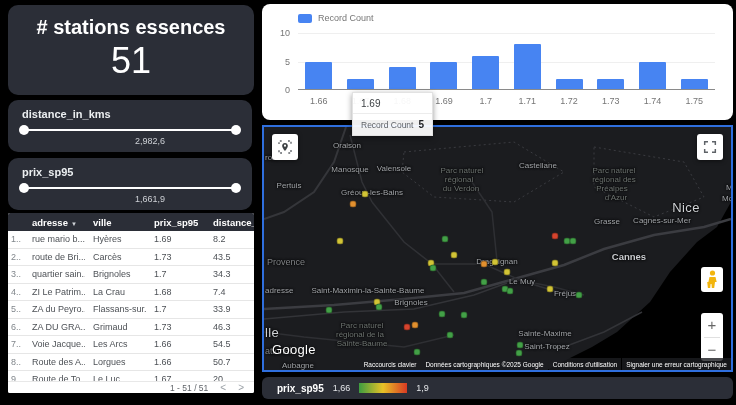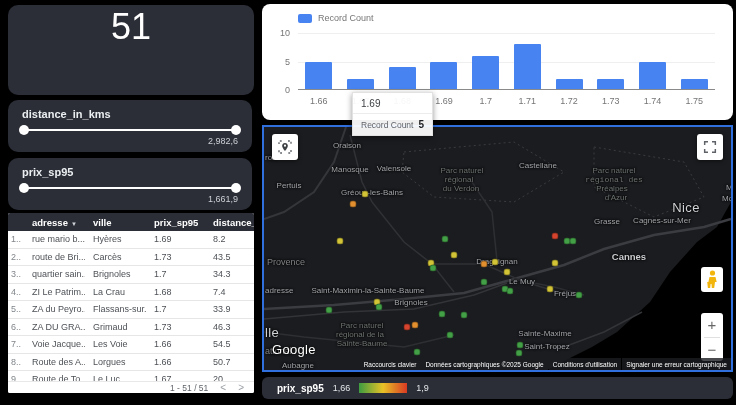--- a/index.html
+++ b/index.html
@@ -14,21 +14,21 @@
   .sc-title { font-size:20px; font-weight:700; margin-top:11px; }
   .sc-value { font-size:36px; font-weight:400; margin-top:1px; }
 
   
   .slider { left:8px; width:244px; height:52px; }
   .slider.s0 { top:100px; } .slider.s1 { top:158px; }
   .sl-label { position:absolute; left:14px; top:8px; font-size:11px; font-weight:700; color:#eceff1; }
   .sl-track { position:absolute; left:16px; right:16px; top:29px; height:2px; background:#fff; }
   .sl-handle { position:absolute; top:-4px; width:10px; height:10px; border-radius:50%; background:#fff; }
   .sl-handle.hl { left:-5px; } .sl-handle.hr { right:-5px; }
-  .sl-vals { position:absolute; left:14px; right:14px; top:36px; display:flex; justify-content:flex-end; font-size:9px; color:#cdd0d5;margin-left:40px; }
+  .sl-vals { position:absolute; left:14px; right:14px; top:36px; display:flex; justify-content:center; font-size:9px; color:#cdd0d5;margin-left:40px; }
 
   
   .tablecard { position:absolute; left:8px; top:213px; width:246px; height:180px; background:#fff; border-radius:2px; overflow:hidden; }
   .thead { position:absolute; top:0; left:0; right:0; height:18px; background:#2b2e37; color:#fff;
            display:grid; grid-template-columns:16px 61px 61px 59px 1fr; align-items:center; font-size:9.5px; font-weight:700; }
   .thead .cell { padding-left:8px; white-space:nowrap; overflow:hidden; }
   .thead .cell.first { padding-left:3px; }
   .sorticon { font-size:6px; color:#cfd2d6; margin-left:3px; }
   .tbody { position:absolute; top:18px; left:0; right:0; bottom:0; overflow:hidden; }
   .trow { display:grid; grid-template-columns:16px 61px 61px 59px 1fr; align-items:center; height:17.5px;
@@ -92,20 +92,21 @@
   .lg-label { font-size:10px; font-weight:700; }
   .lg-val { font-size:9px; color:#e4e6e9; }
   .lg-grad { width:48px; height:10px; }
 </style>
 </head>
 <body>
 
 <div class="page">
 
   <div class="card scorecard">
+    <div class="sc-title"># stations essences</div>
     <div class="sc-value">51</div>
   </div>
 
   <div class="card slider s0">
     <div class="sl-label">distance_in_kms</div>
     <div class="sl-track">
       <div class="sl-handle hl"></div>
       <div class="sl-handle hr"></div>
     </div>
     <div class="sl-vals">
@@ -175,21 +176,21 @@
         <div class="trow">
           <div class="cell first">6..</div>
           <div class="cell ">ZA DU GRA...</div>
           <div class="cell ">Grimaud</div>
           <div class="cell ">1.73</div>
           <div class="cell ">46.3</div>
         </div>
         <div class="trow">
           <div class="cell first">7..</div>
           <div class="cell ">Voie Jacque...</div>
-          <div class="cell ">Les Voie</div>
+          <div class="cell ">Les Arcs</div>
           <div class="cell ">1.66</div>
           <div class="cell ">54.5</div>
         </div>
         <div class="trow">
           <div class="cell first">8..</div>
           <div class="cell ">Route des A...</div>
           <div class="cell ">Lorgues</div>
           <div class="cell ">1.66</div>
           <div class="cell ">50.7</div>
         </div>
@@ -285,21 +286,21 @@
         <div class="maplabel town" style="left: 34px; top: 211px; margin-top: 27px;">Aubagne</div>
         <div class="maplabel citylg l" style="left: 1px; top: 205px;">lle</div>
         <div class="maplabel region l" style="left: 1px; top: 224px;">ational</div>
         <div class="maplabel town l" style="left: 1px; top: 163px;">adresse</div>
         <div class="maplabel town l" style="left: 1px; top: 30px;">ron</div>
         <div class="maplabel region l" style="left: 3px; top: 135px;">Provence</div>
         <div class="maplabel park" style="left: 198px; top: 43px;">Parc naturel</div>
         <div class="maplabel park" style="left: 195px; top: 52px;">régional</div>
         <div class="maplabel park" style="left: 197px; top: 61px;">du Verdon</div>
         <div class="maplabel park" style="left: 350px; top: 43px;">Parc naturel</div>
-        <div class="maplabel park" style="left: 350px; top: 52px; font-family: Liberation Mono, monospace;">régional des</div>
+        <div class="maplabel park" style="left: 350px; top: 52px;">régional des</div>
         <div class="maplabel park" style="left: 348px; top: 61px;">Préalpes</div>
         <div class="maplabel park" style="left: 352px; top: 70px;">d'Azur</div>
         <div class="maplabel park" style="left: 98px; top: 198px;">Parc naturel</div>
         <div class="maplabel park" style="left: 96px; top: 207px;">régional de la</div>
         <div class="maplabel park" style="left: 98px; top: 216px;">Sainte-Baume</div>
       </div>
     <div class="maplayer" id="mapdots">
         <div class="dot" style="left: 101px; top: 67px; background: rgb(210, 196, 54);"></div>
         <div class="dot" style="left: 89px; top: 77px; background: rgb(226, 144, 47);"></div>
         <div class="dot" style="left: 76px; top: 114px; background: rgb(210, 196, 54);"></div>

